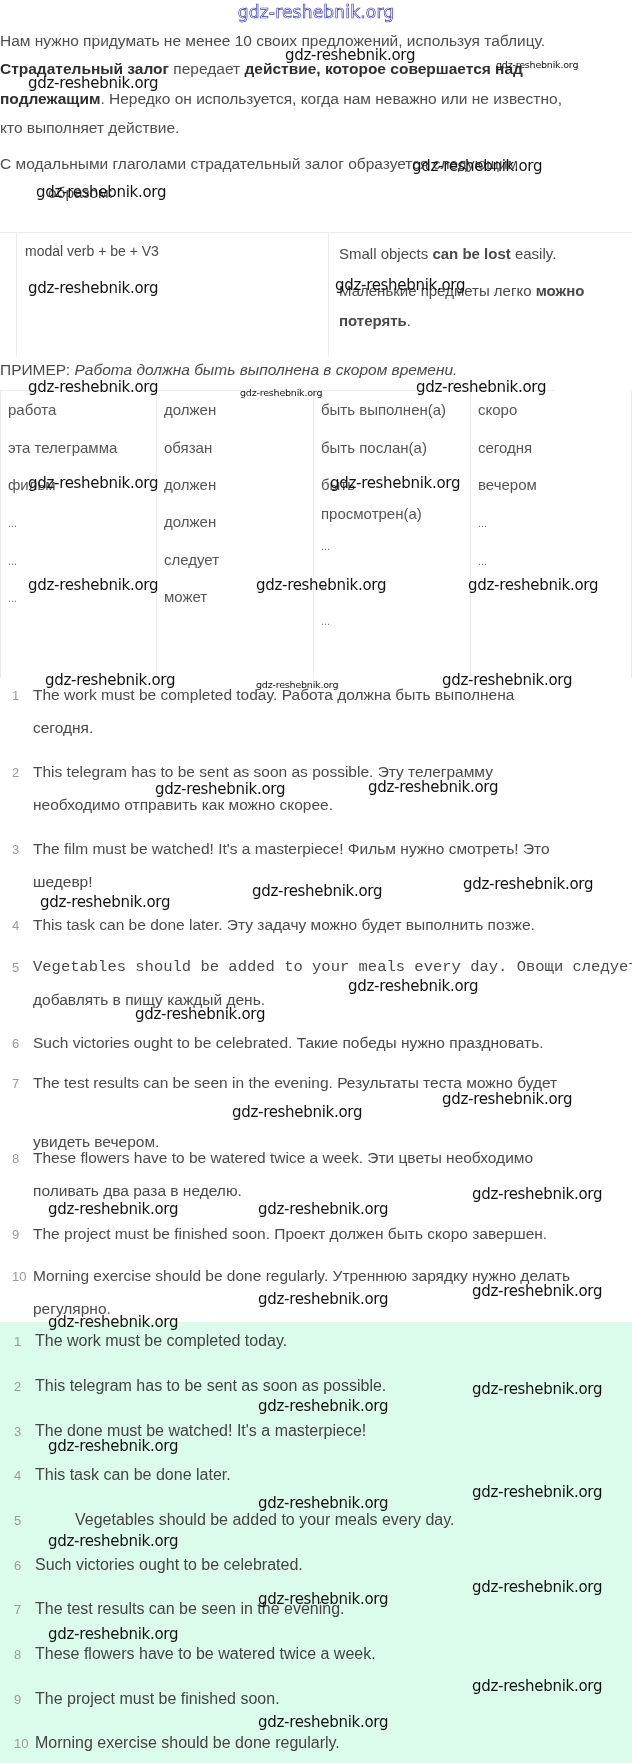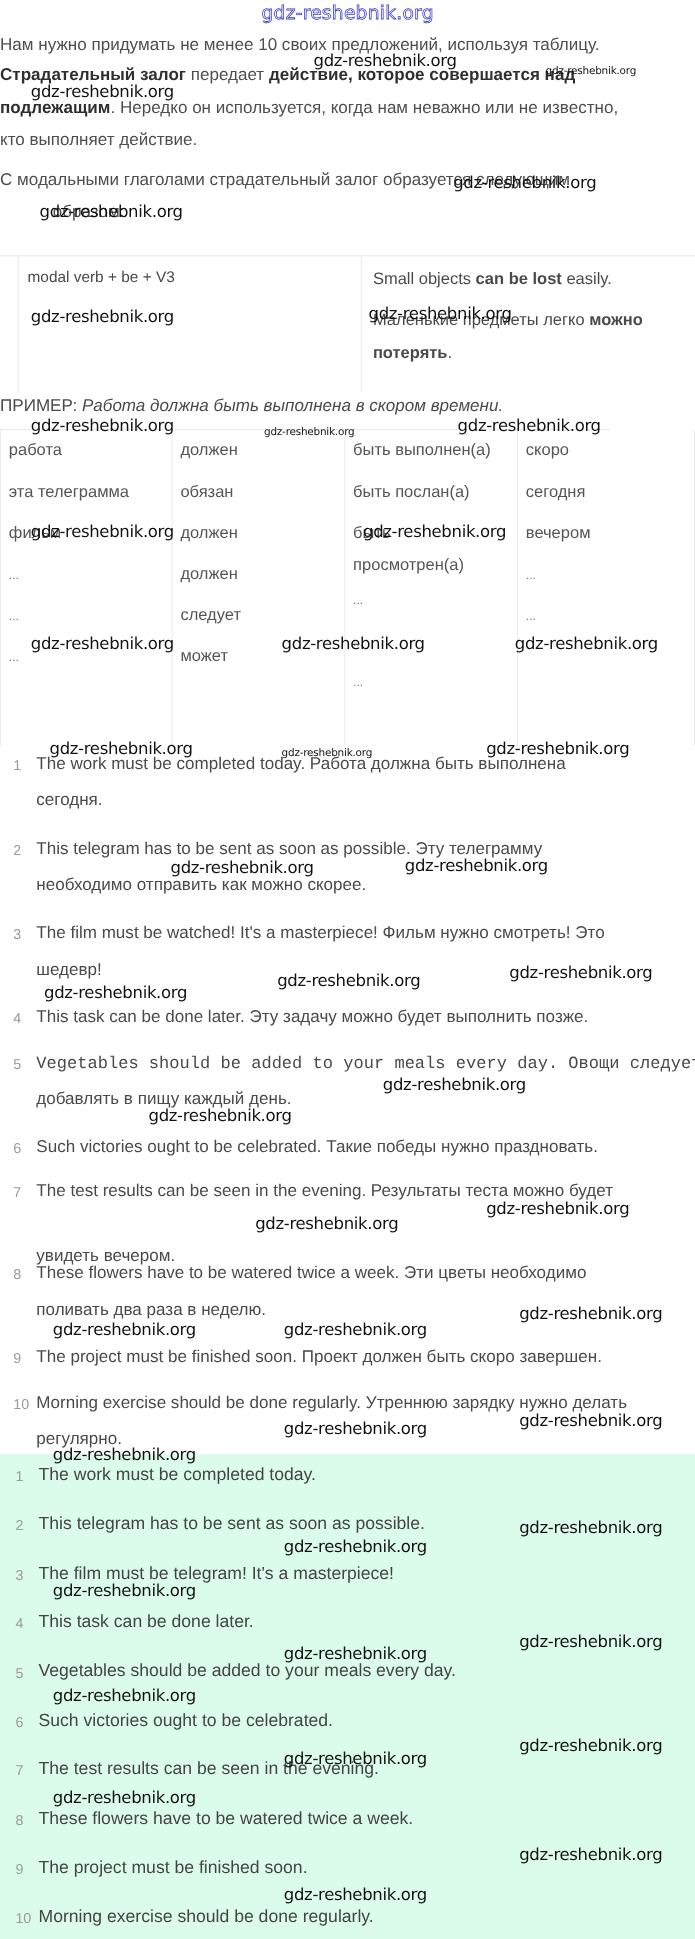--- a/index.html
+++ b/index.html
@@ -179,29 +179,29 @@
     <div class="item" style="top: 10px;">
       <span class="num" style="top: 2px;">1</span>
       <span class="line" style="top: 0px;">The work must be completed today.</span>
     </div>
     <div class="item" style="top: 55px;">
       <span class="num" style="top: 2px;">2</span>
       <span class="line" style="top: 0px;">This telegram has to be sent as soon as possible.</span>
     </div>
     <div class="item" style="top: 100px;">
       <span class="num" style="top: 2px;">3</span>
-      <span class="line" style="top: 0px;">The film must be telegram! It's a masterpiece!</span>
+      <span class="line" style="top: 0px;">The done must be watched! It's a masterpiece!</span>
     </div>
     <div class="item" style="top: 144px;">
       <span class="num" style="top: 2px;">4</span>
       <span class="line" style="top: 0px; text-align: right;">This task can be done later.</span>
     </div>
     <div class="item" style="top: 189px;">
       <span class="num" style="top: 2px;">5</span>
-      <span class="line" style="top: 0px;">Vegetables should be added to your meals every day.</span>
+      <span class="line" style="top: 0px; margin-left: 40px;">Vegetables should be added to your meals every day.</span>
     </div>
     <div class="item" style="top: 234px;">
       <span class="num" style="top: 2px;">6</span>
       <span class="line" style="top: 0px;">Such victories ought to be celebrated.</span>
     </div>
     <div class="item" style="top: 278px;">
       <span class="num" style="top: 2px;">7</span>
       <span class="line" style="top: 0px;">The test results can be seen in the evening.</span>
     </div>
     <div class="item" style="top: 323px;">

